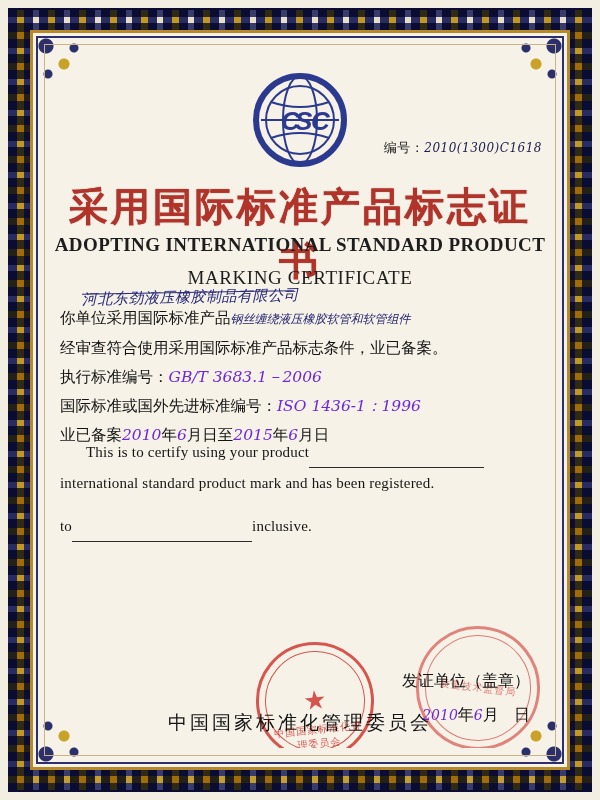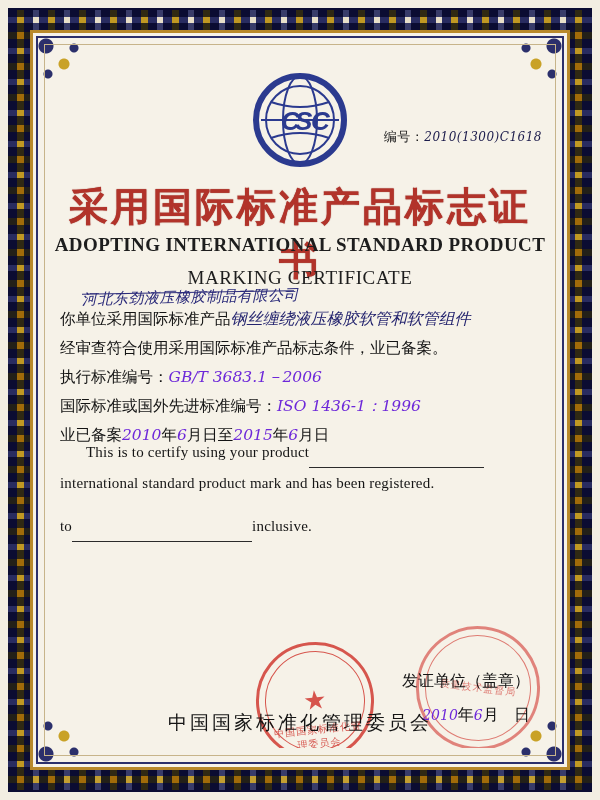--- a/index.html
+++ b/index.html
@@ -63,21 +63,21 @@
 
   
   .emblem{
     position:absolute;left:50%;top:18px;transform:translateX(-50%);
     width:118px;height:105px;
   }
   .emblem svg{display:block;}
 
   
   .serial{
-    position:absolute;right:6px;top:76px;
+    position:absolute;right:6px;top:87px;
     font-size:13px;color:#1a1a1a;letter-spacing:.5px;
     font-family:"Liberation Serif",serif;
   }
   .serial .hand{
     font-family:"DejaVu Serif",serif;font-style:italic;
     color:#1b1b4b;font-size:12px;
   }
 
   
   .title-cn{
@@ -115,21 +115,21 @@
     font-size:15px;color:#2a2a7a;font-style:italic;
     letter-spacing:.5px;
     transform:rotate(-1.2deg);
     font-family:"DejaVu Serif",serif;
   }
   .company-strike{
     position:absolute;left:22px;top:-12px;width:212px;height:1px;
     background:#2a2a7a;transform:rotate(-1deg);
   }
   .prod-hand{
-    color:#23236e;font-style:italic;font-size:16px;
+    color:#23236e;font-style:italic;font-size:12px;
   }
 
   
   .body-en{
     position:absolute;left:8px;right:8px;top:385px;
     font-size:15px;line-height:31px;color:#151515;
     font-family:"Liberation Serif",serif;
     letter-spacing:.2px;
   }
   .body-en .indent{display:inline-block;width:26px;}

